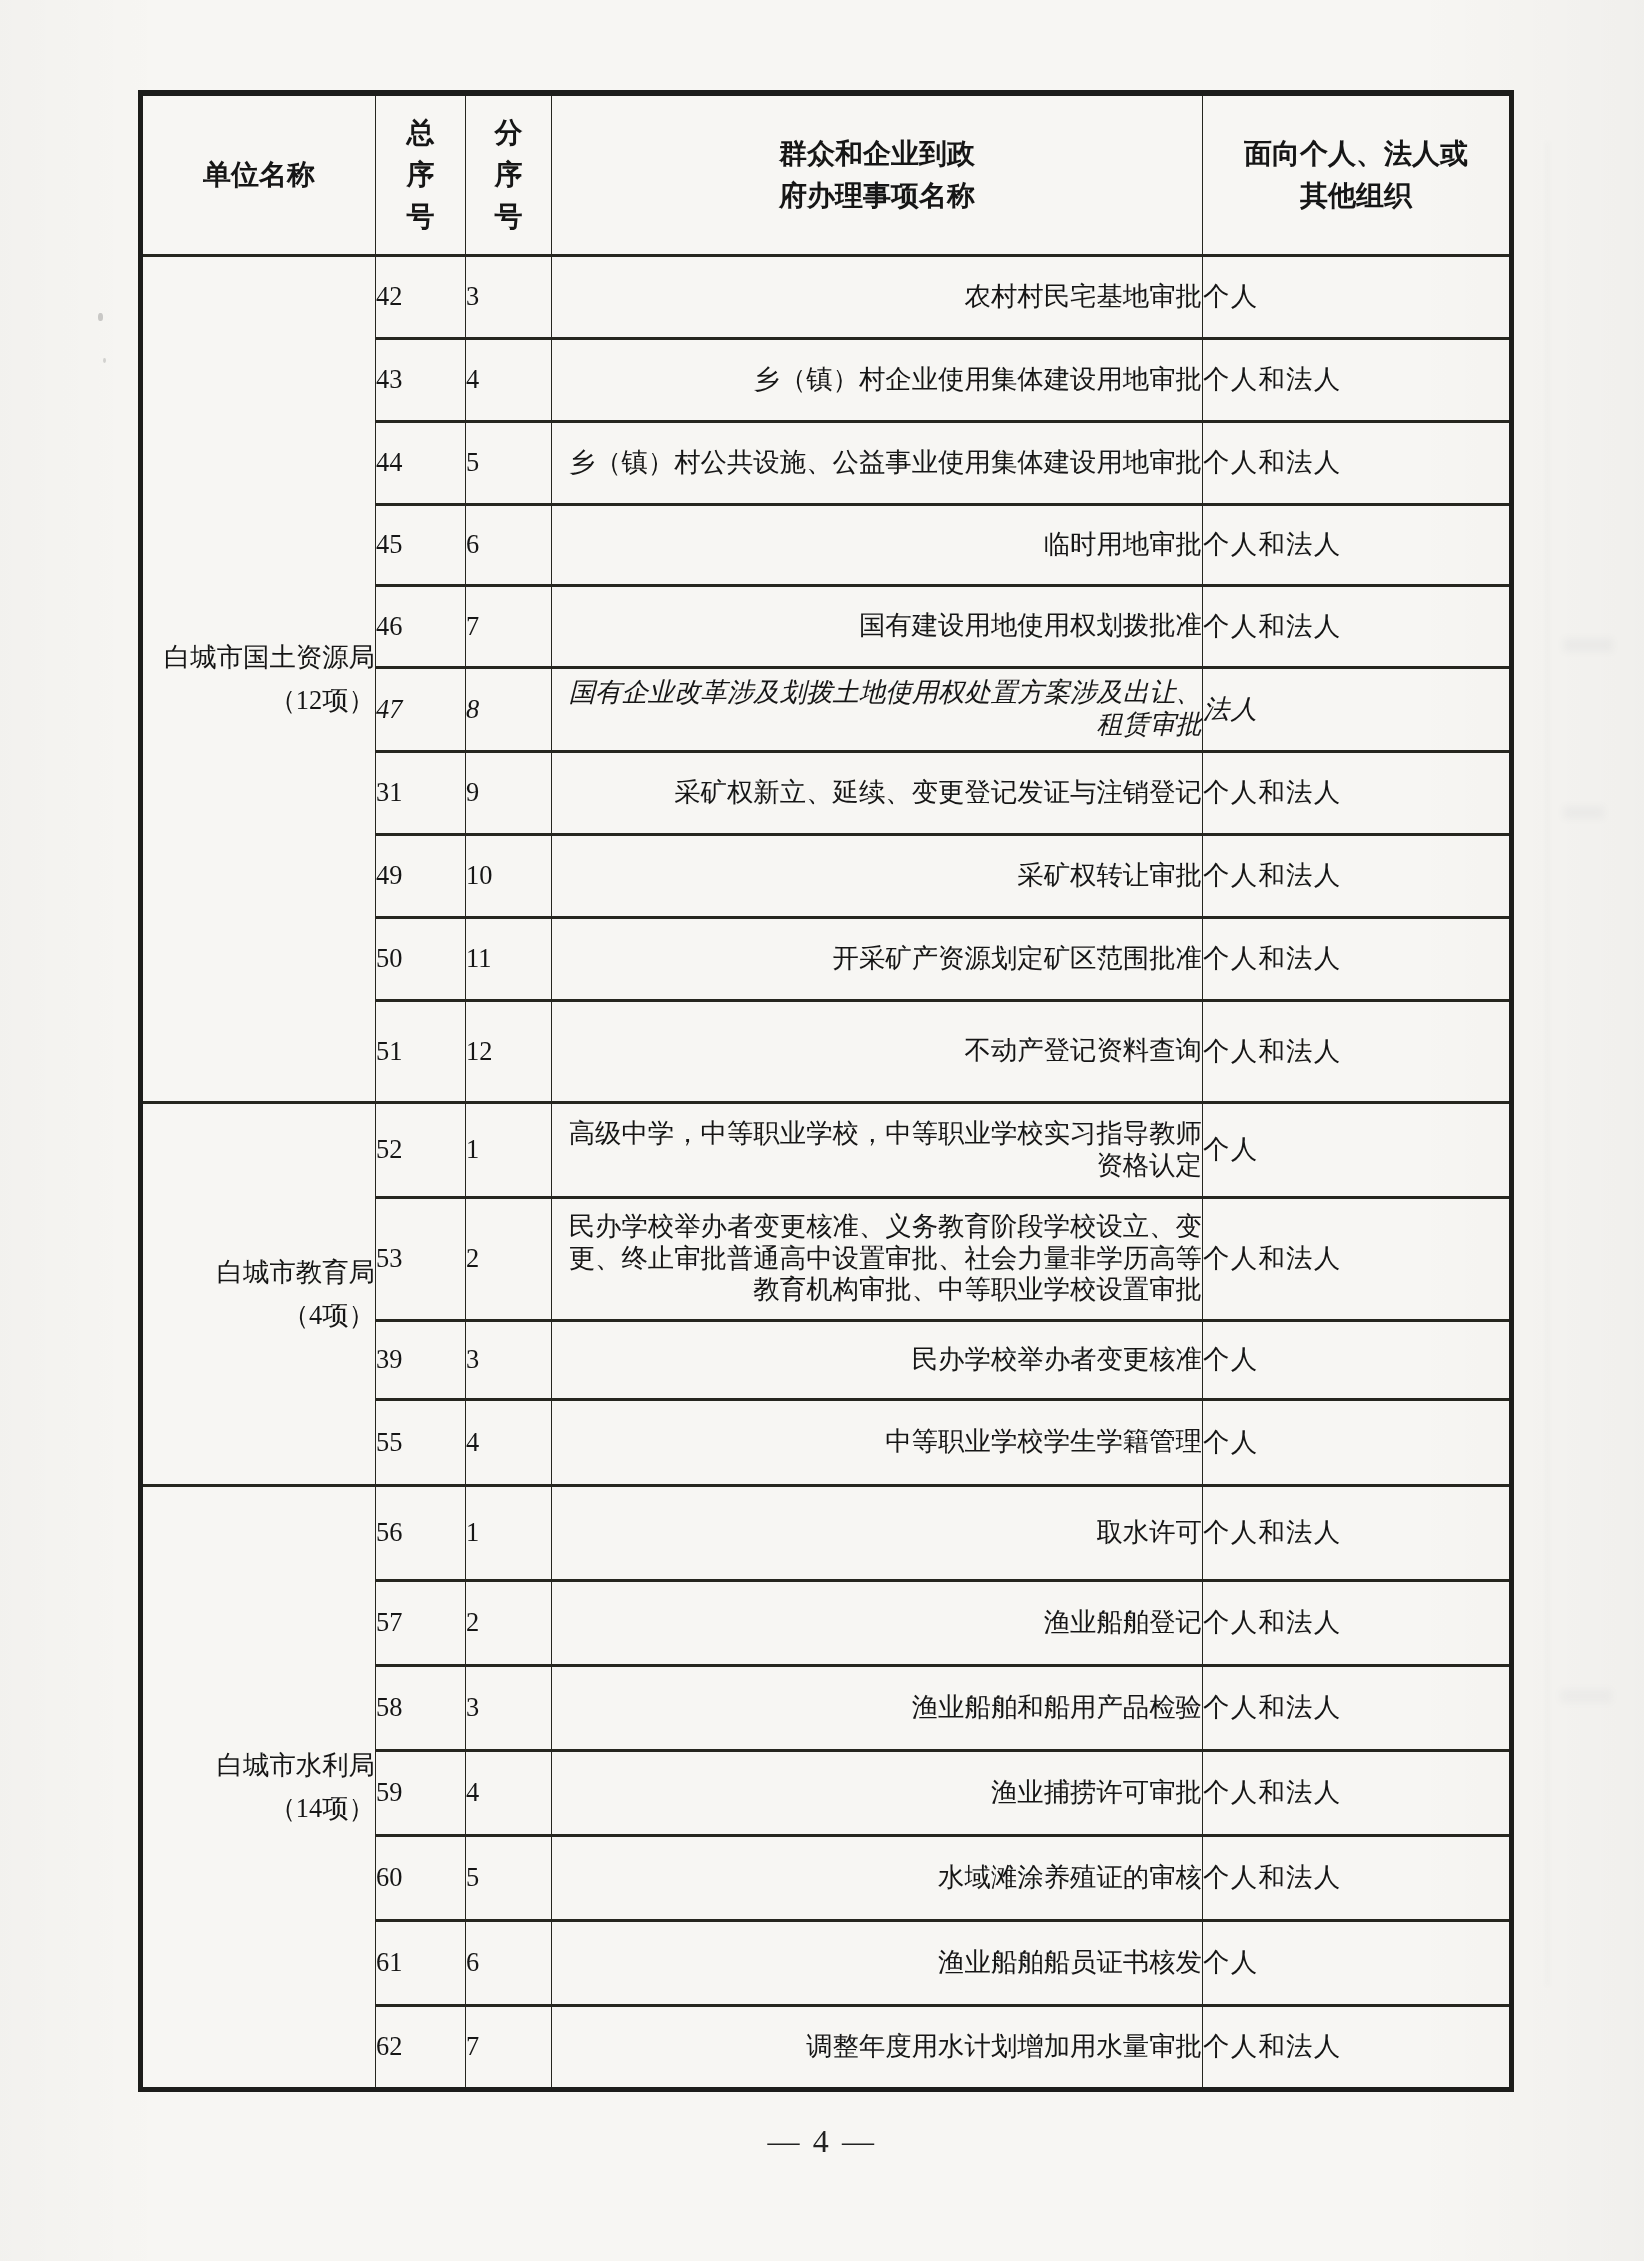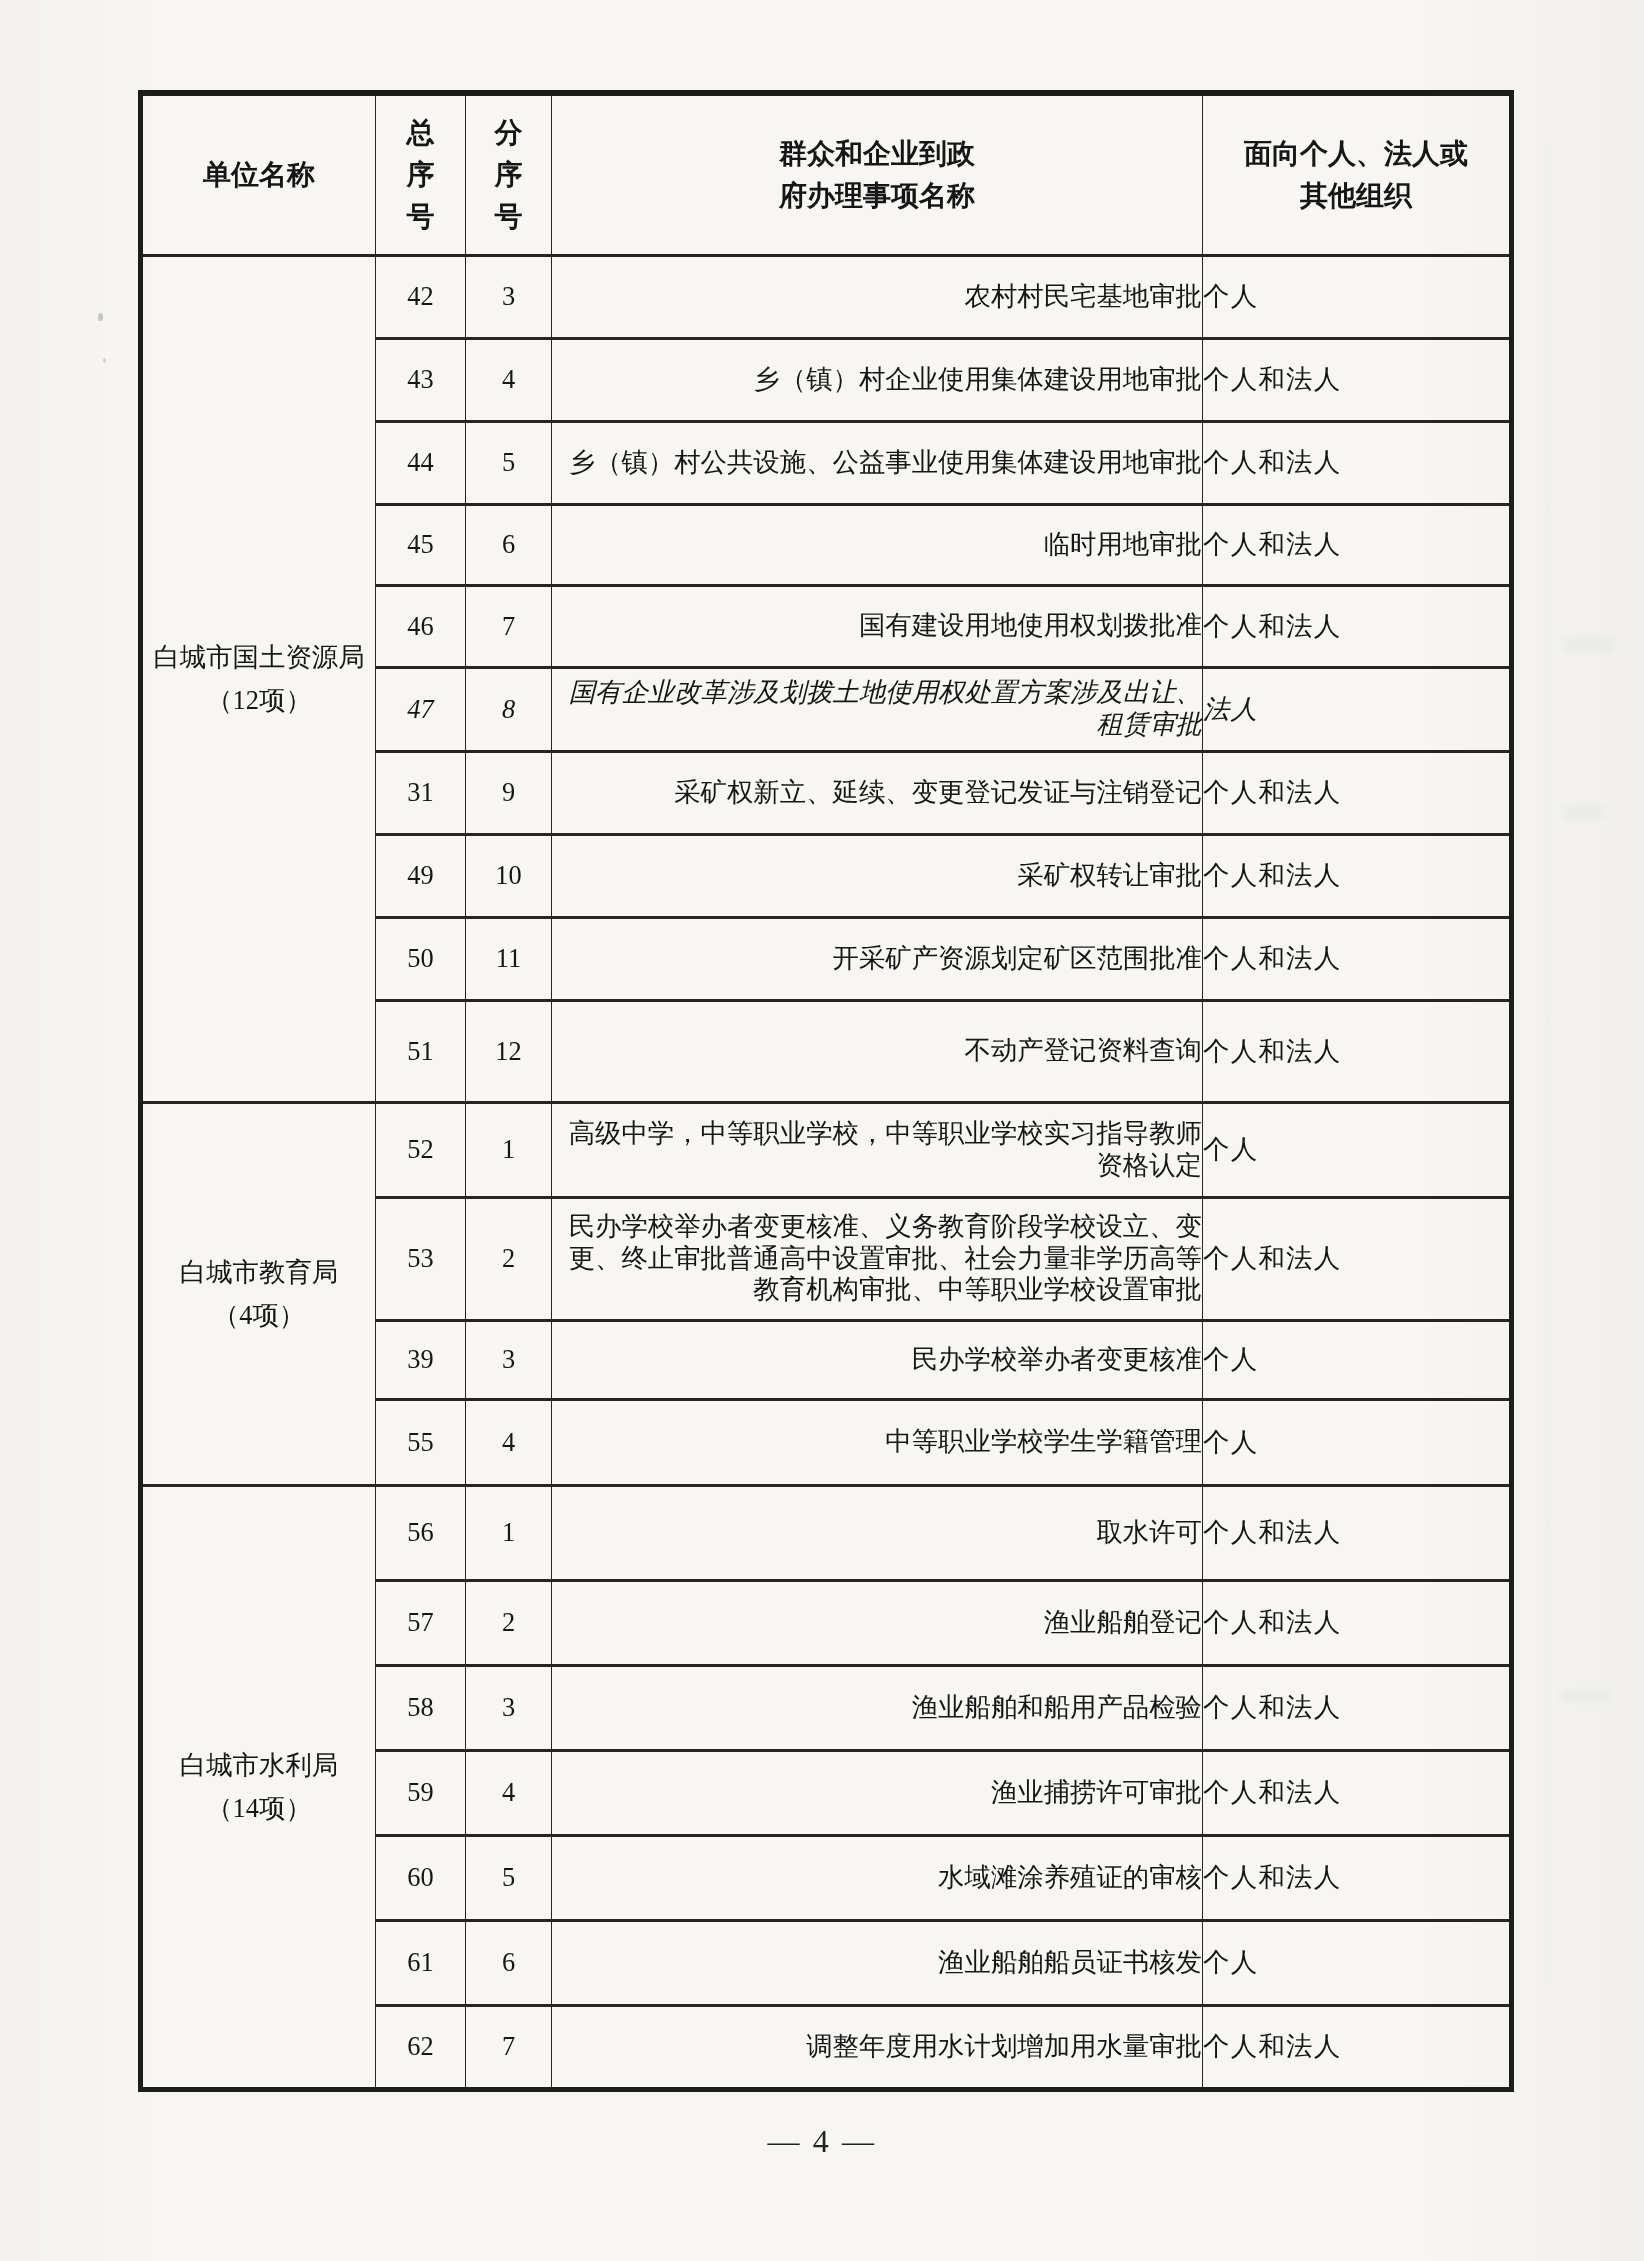--- a/index.html
+++ b/index.html
@@ -45,26 +45,26 @@
     text-align: center;
     white-space: pre-line;
     line-height: 1.5;
     padding: 0;
   }
   .doc-table td {
     font-size: 26.4px;
     padding: 0;
   }
   .unit-cell {
-    text-align: center;
+    text-align: right;
     white-space: pre-line;
     line-height: 1.6;
   }
   .num-cell {
-    text-align: center;
+    text-align: left;
   }
   .item-cell {
     text-align: right;
     padding: 3.9px 24.5px 3.9px 7.7px;
     line-height: 1.2;
     line-break: anywhere;
   }
   .aud-cell {
     text-align: left;
     letter-spacing: 1.3px;

